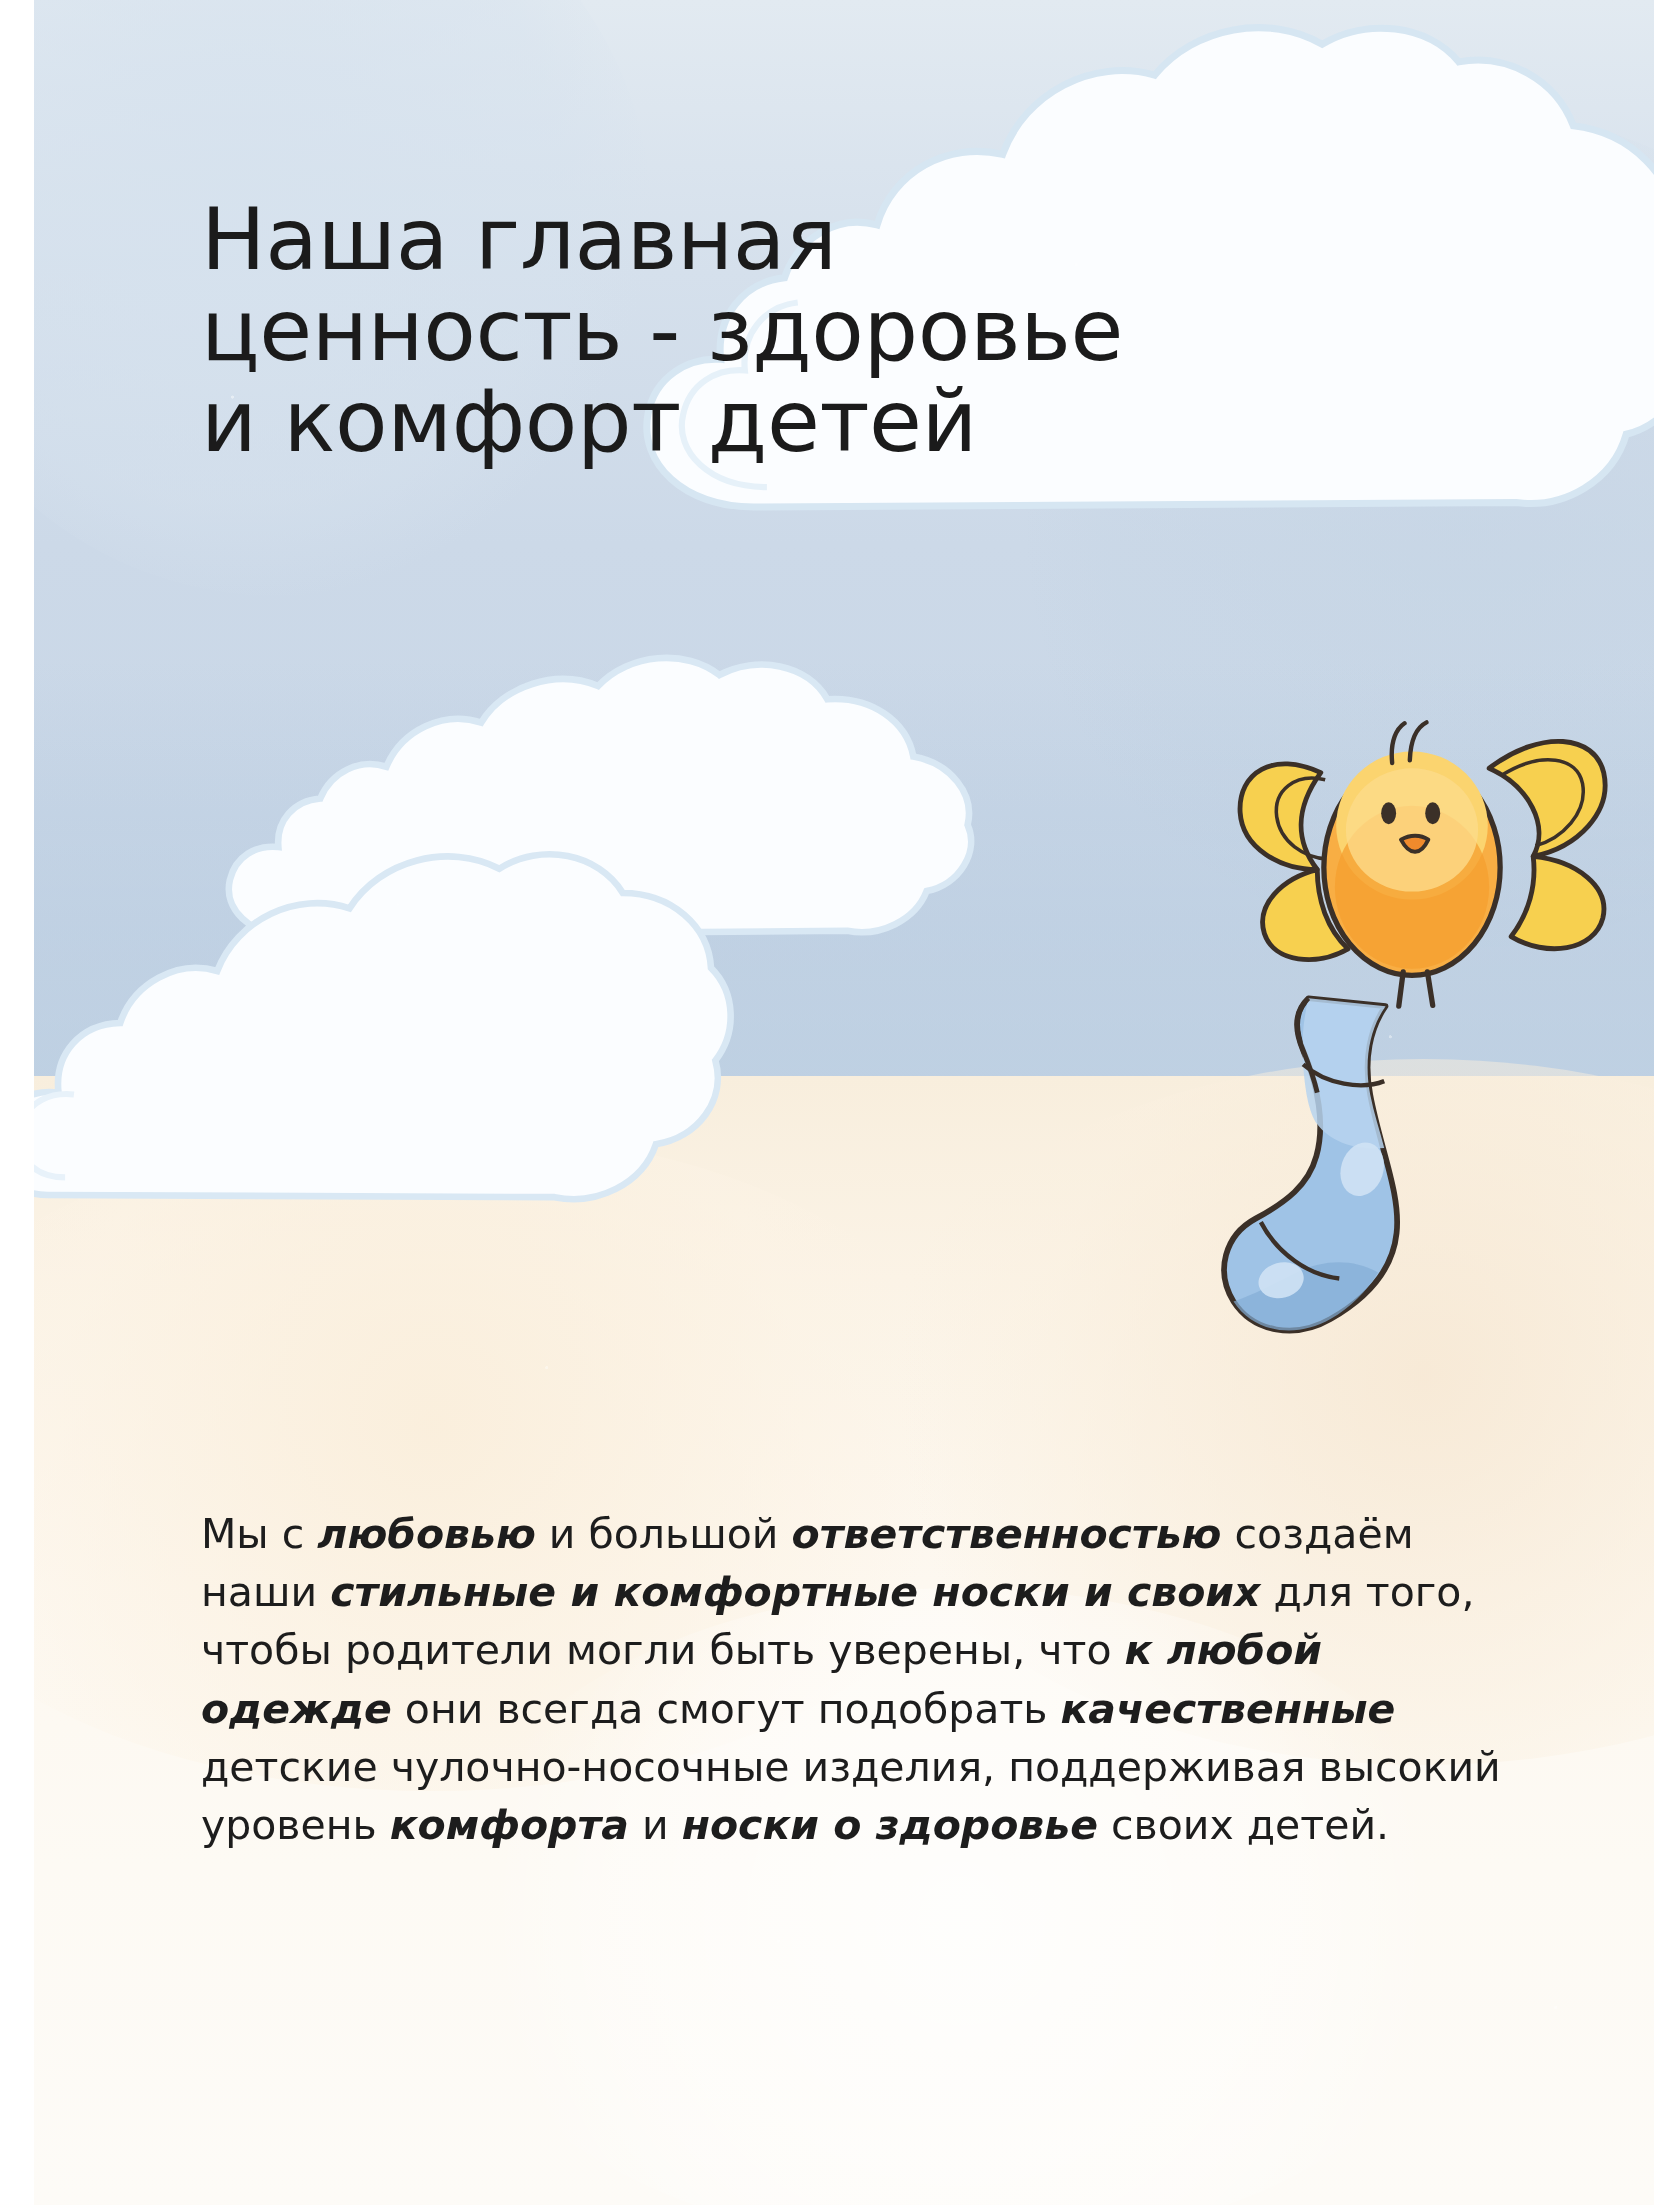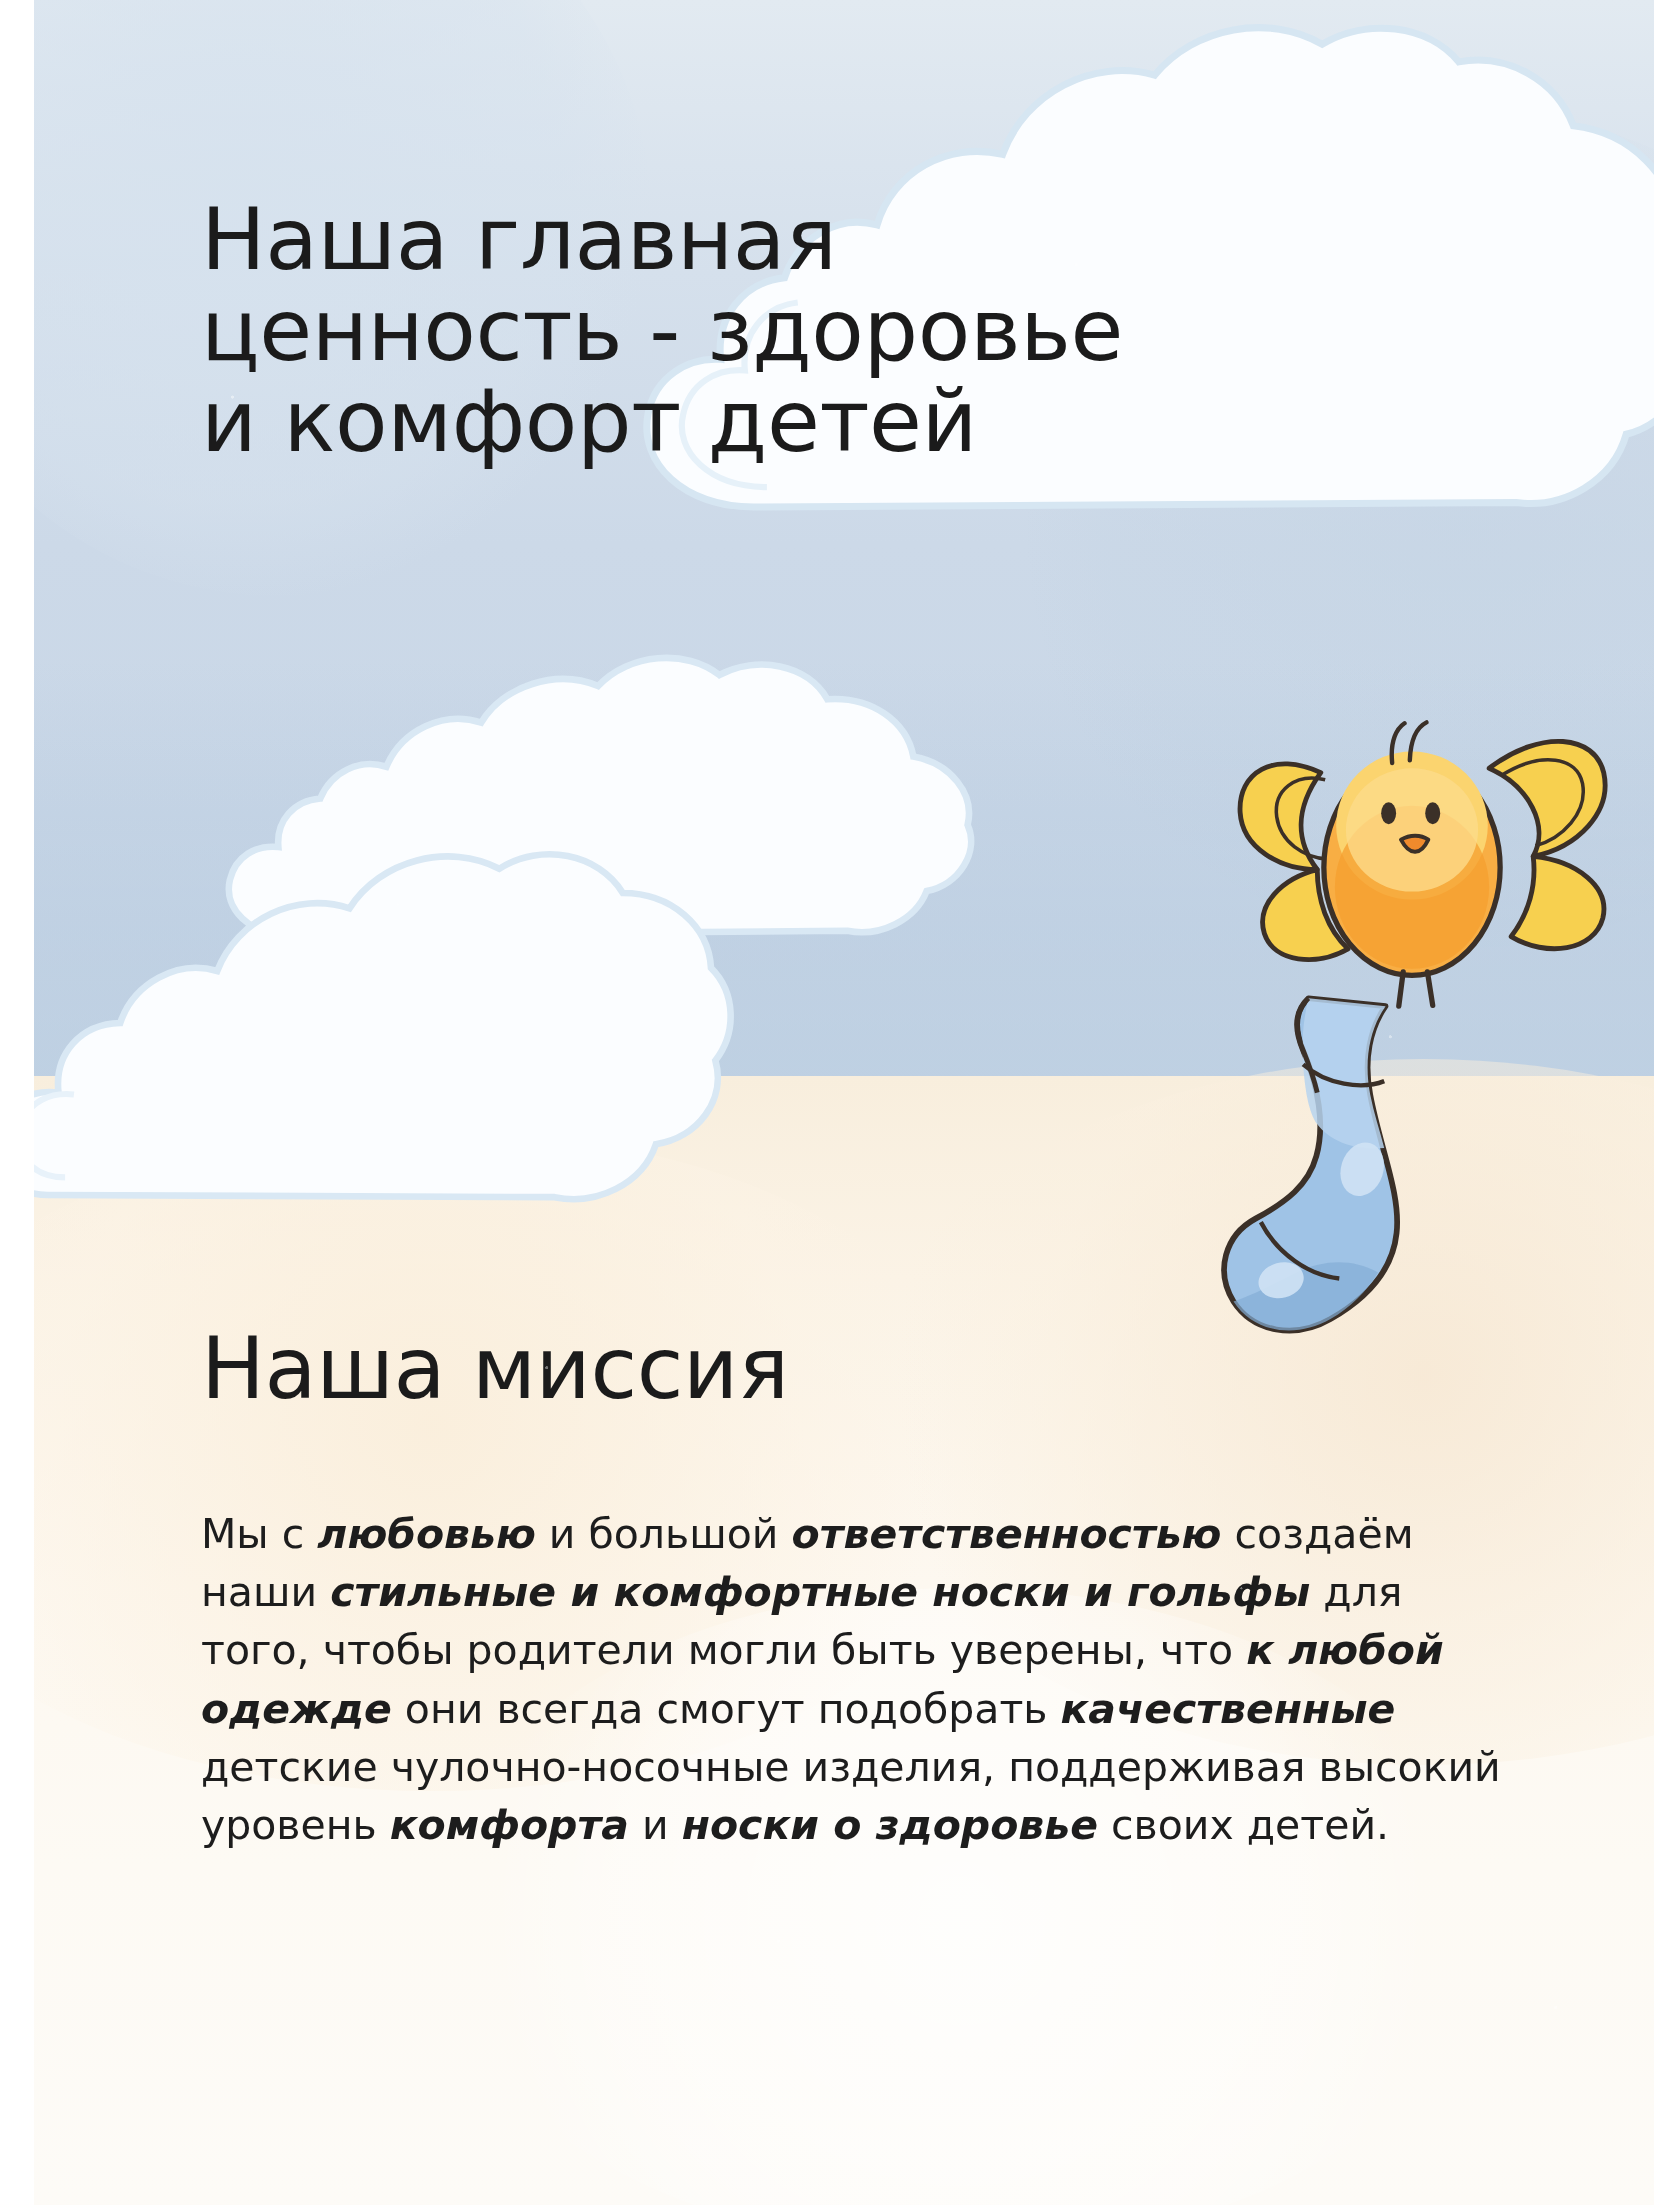--- a/index.html
+++ b/index.html
@@ -211,19 +211,18 @@
       <path d="M505 830 C470 880 455 950 470 1030 C478 1072 492 1112 502 1152 C438 1158 380 1138 350 1098 C330 1070 322 1018 318 962 C314 910 318 862 330 812 L505 830 Z" fill="#b7d4ef" opacity="0.85"></path>
       <path d="M160 1500 C205 1570 300 1586 380 1540 C424 1514 462 1478 488 1434 C430 1402 362 1404 300 1436 C238 1468 190 1490 160 1500 Z" fill="#85aed6" opacity="0.7"></path>
       <path d="M330 812 C300 840 296 878 318 930 C330 960 342 992 350 1026" fill="none" stroke="#3b3028" stroke-width="11"></path>
       <path d="M318 962 C370 1008 452 1020 502 1000" fill="none" stroke="#3b3028" stroke-width="10"></path>
       <path d="M222 1320 C260 1392 330 1440 400 1448" fill="none" stroke="#3b3028" stroke-width="10"></path>
       <ellipse cx="452" cy="1200" rx="48" ry="62" fill="#cfe2f4" opacity="0.9" transform="rotate(18 452 1200)"></ellipse>
       <ellipse cx="268" cy="1452" rx="52" ry="40" fill="#cfe2f4" opacity="0.9" transform="rotate(-15 268 1452)"></ellipse>
     </svg>
   </div>
 
-  <h2 class="mission-title">Наша миссия</h2>
-
-  <p class="mission-body" id="mission-body">Мы с <b>любовью</b> и большой <b>ответственностью</b> создаём наши <b>стильные и комфортные носки и гольфы</b> для того, чтобы родители могли быть уверены, что <b>к любой одежде</b> они всегда смогут подобрать <b>качественные</b> детские чулочно-носочные изделия, поддерживая высокий уровень <b>комфорта</b> и <b>носки о здоровье</b> своих детей.</p>
+
+  <p class="mission-body" id="mission-body">Мы с <b>любовью</b> и большой <b>ответственностью</b> создаём наши <b>стильные и комфортные носки и своих</b> для того, чтобы родители могли быть уверены, что <b>к любой одежде</b> они всегда смогут подобрать <b>качественные</b> детские чулочно-носочные изделия, поддерживая высокий уровень <b>комфорта</b> и <b>носки о здоровье</b> своих детей.</p>
 
   <div class="grain"></div>
 </div>
 
 
 </body></html>

